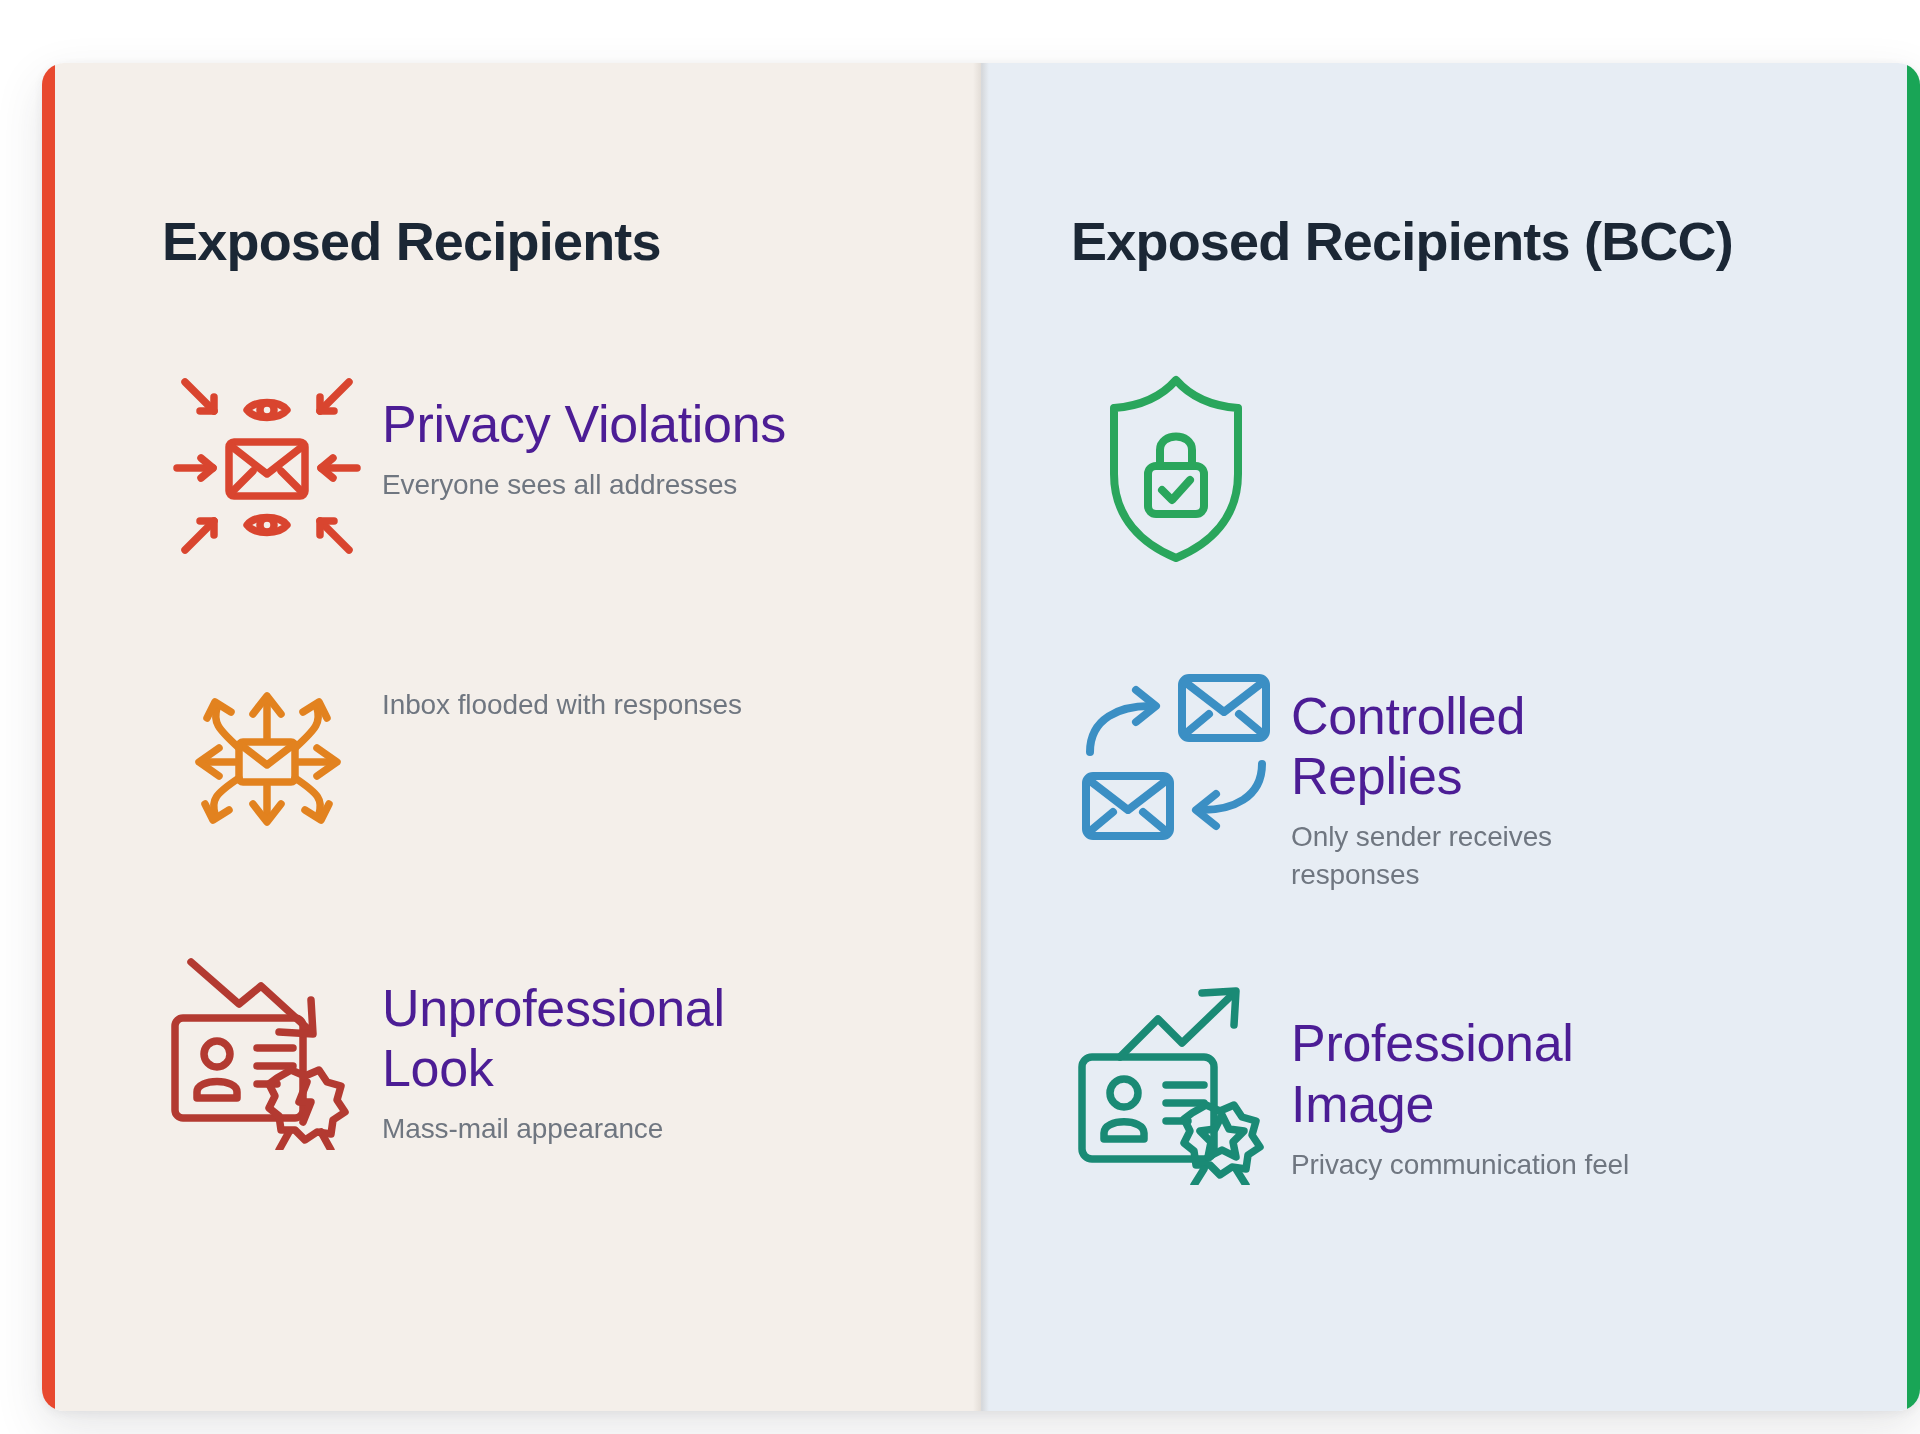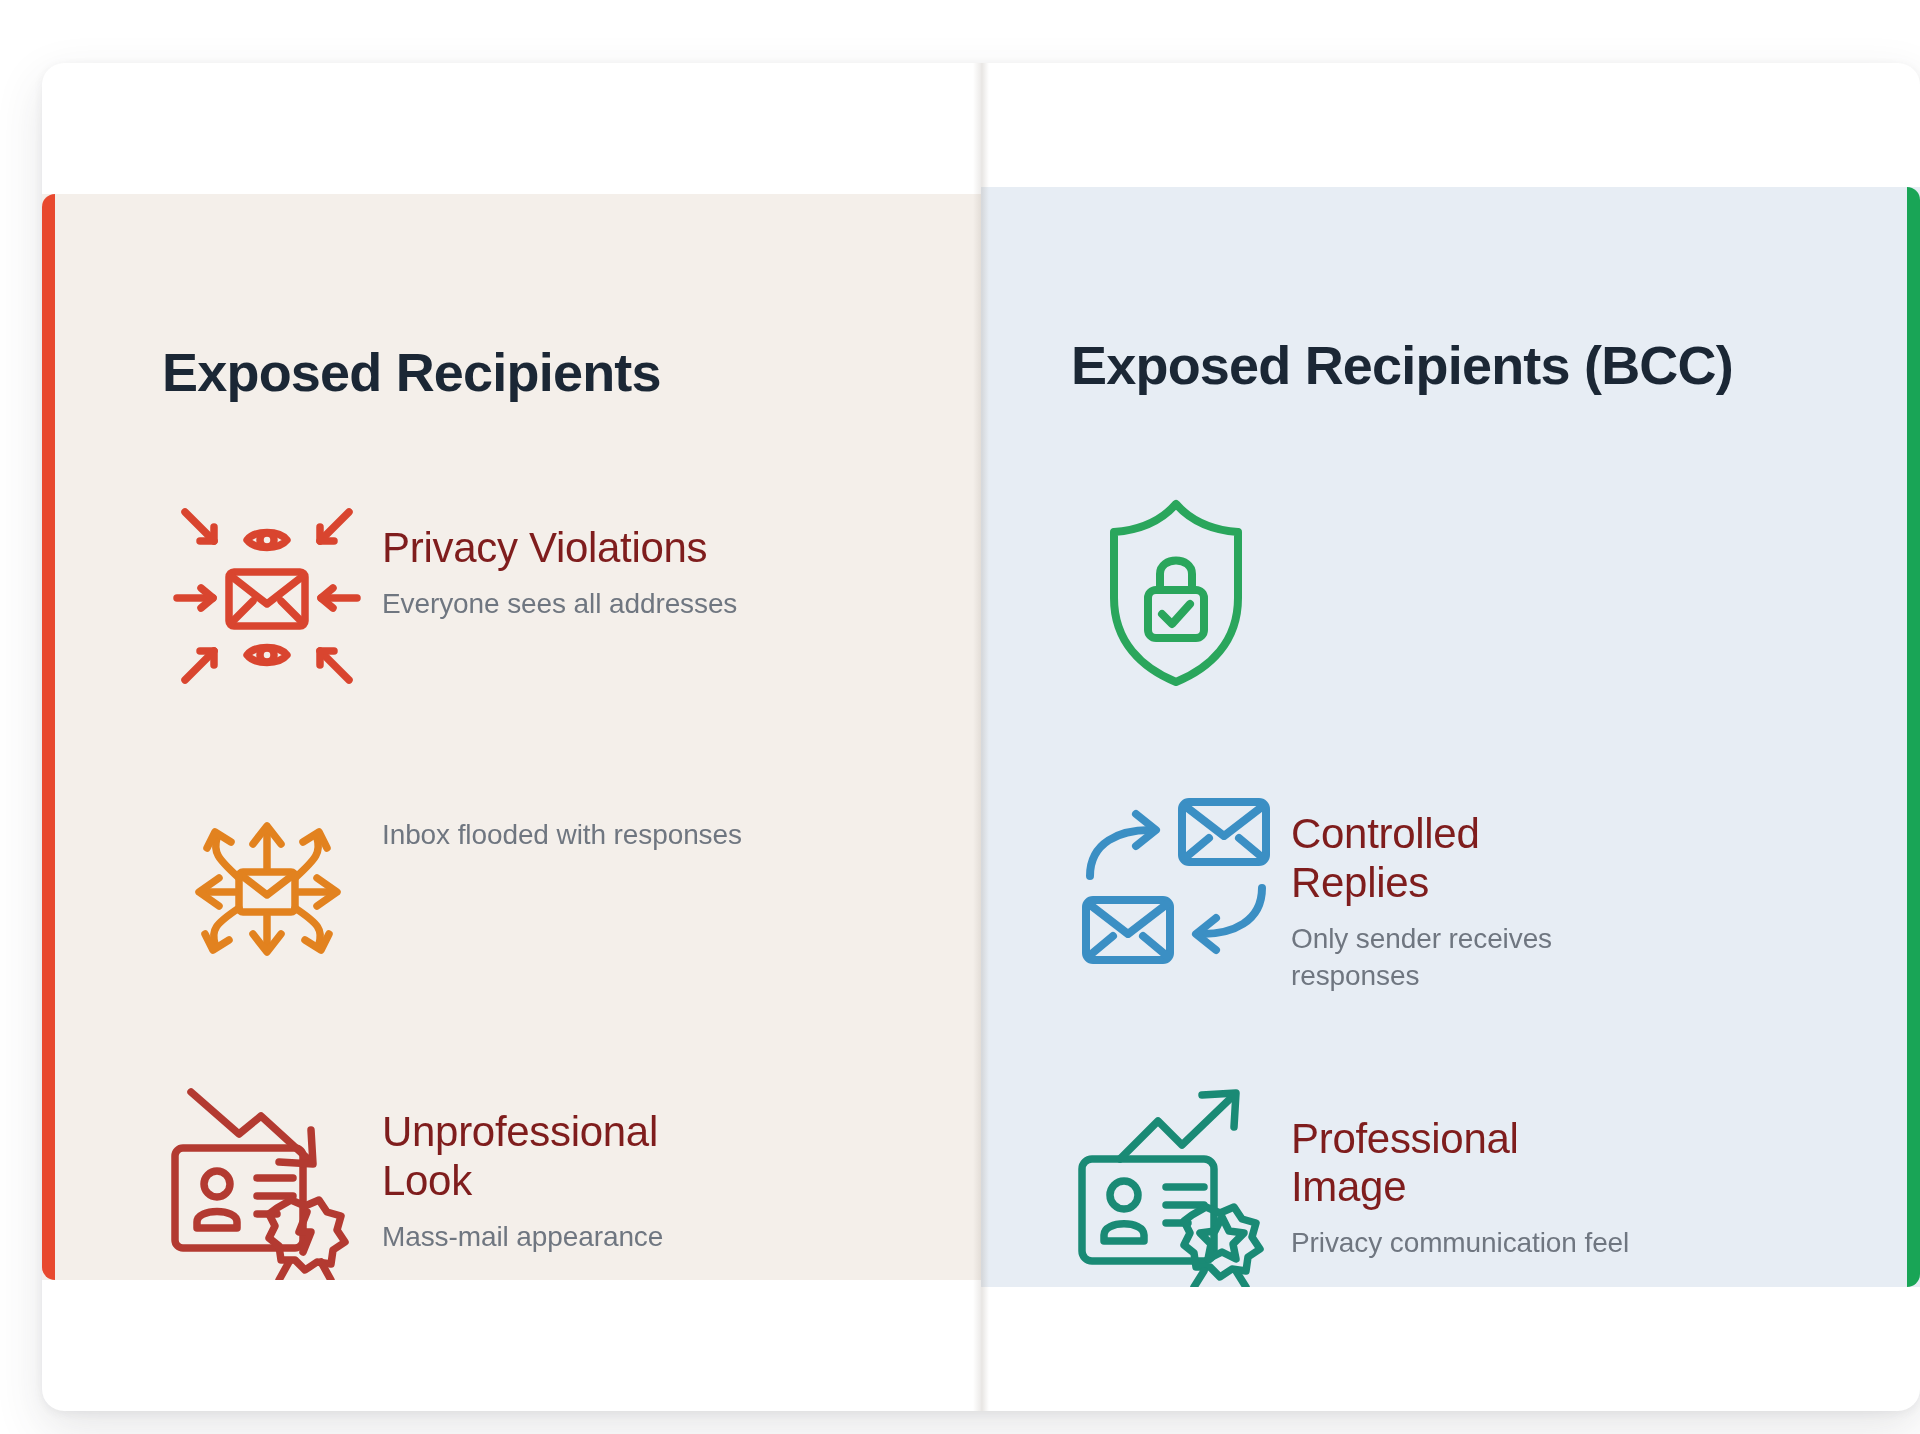--- a/index.html
+++ b/index.html
@@ -20,21 +20,20 @@
   .card {
     position: relative;
     width: 1880px;
     height: 1348px;
     margin-left: 42px;
     margin-top: 40px;
     border-radius: 22px;
     display: flex;
     overflow: hidden;
     box-shadow: 0 18px 48px rgba(60,60,70,.13), 0 2px 10px rgba(60,60,70,.07);
-    align-items: center;
   }
   .panel {
     position: relative;
     flex: 1 1 50%;
     padding: 0;
     display: flex;
     flex-direction: column;
   }
   .panel-left  { background: #f4efea; }
   .panel-right { background: #e7edf4; }
@@ -91,23 +90,23 @@
     justify-content: center;
   }
   .item-icon svg { display: block; }
 
   .item-text {
     padding-top: 28px;
     flex: 1 1 auto;
     min-width: 0;
   }
   .item-title {
-    font-size: 42px;
+    font-size: 52px;
     font-weight: normal;
-    color: #7f1d1d;
+    color: #4c1d95;
     line-height: 1.16;
     letter-spacing: -0.3px;
     margin-bottom: 12px;
   }
   .item-desc {
     font-size: 28px;
     color: #6f7680;
     line-height: 1.34;
     letter-spacing: -0.1px;
     max-width: 360px;

